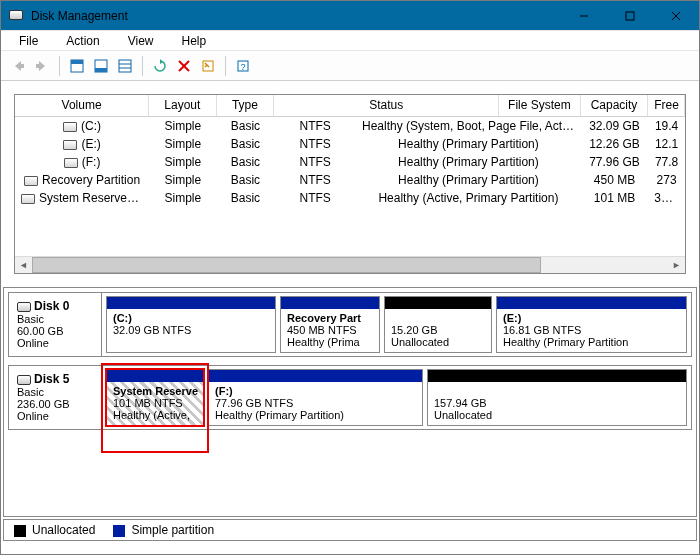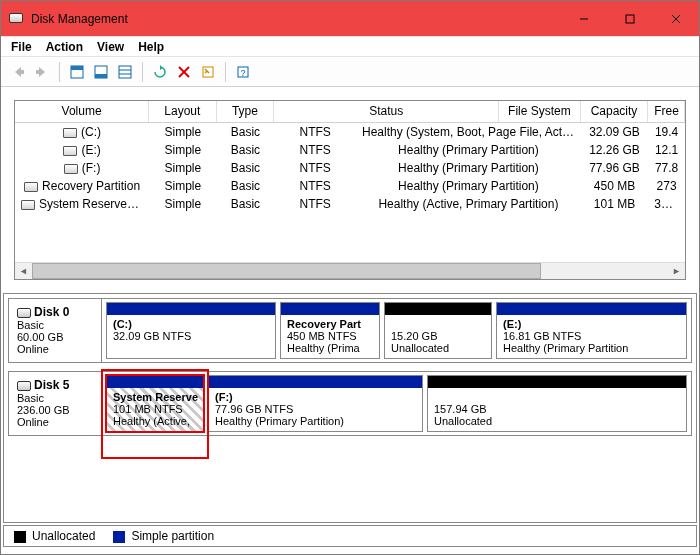--- a/index.html
+++ b/index.html
@@ -5,38 +5,38 @@
   * { box-sizing: border-box; }
   body {
     margin: 0; padding: 0; background: #fff;
     font-family: "Segoe UI", Tahoma, sans-serif;
     font-size: 12px; color: #000;
     width: 700px; height: 555px; overflow: hidden;
     border: 1px solid #7a7a7a;
   }
   
   .titlebar {
-    height: 36px; display: flex; align-items: center;
-    padding-left: 8px; background: #ef4444; border-bottom: 1px solid #e5e5e5;
+    height: 30px; display: flex; align-items: center;
+    padding-left: 8px; background: #0369a1; border-bottom: 1px solid #e5e5e5;
   }
   .titlebar .icon { width: 16px; height: 16px; margin-right: 6px; position:relative; }
   .disk-mini {
     width:14px;height:10px;border:1px solid #333;background:linear-gradient(#fff,#ccc);
     position:absolute;top:2px;left:0;border-radius:2px;
   }
   .titlebar .title { flex: 1; font-size: 12px; }
   .win-controls { display: flex; height: 100%; }
   .win-btn {
     width: 46px; height: 100%; display:flex; align-items:center; justify-content:center;
     font-family: "Segoe UI Symbol", sans-serif; font-size: 10px; color:#333;
   }
   
   .menubar {
-    height: 20px; display:flex; align-items:center; gap:14px;
-    padding-left:10px; font-size:12px; border-bottom:1px solid #e5e5e5;font-weight:bold;
+    height: 20px; display:flex; align-items:center; gap:28px;
+    padding-left:18px; font-size:12px; border-bottom:1px solid #e5e5e5;
   }
   .menubar span { cursor:default; }
   
   .toolbar {
     height: 30px; display:flex; align-items:center; gap:2px;
     padding-left:6px; border-bottom:1px solid #d0d0d0; background:#fdfdfd;
   }
   .tsep { width:1px; height:20px; background:#ccc; margin:0 4px; }
   .tbtn {
     width:22px; height:22px; display:flex; align-items:center; justify-content:center;

